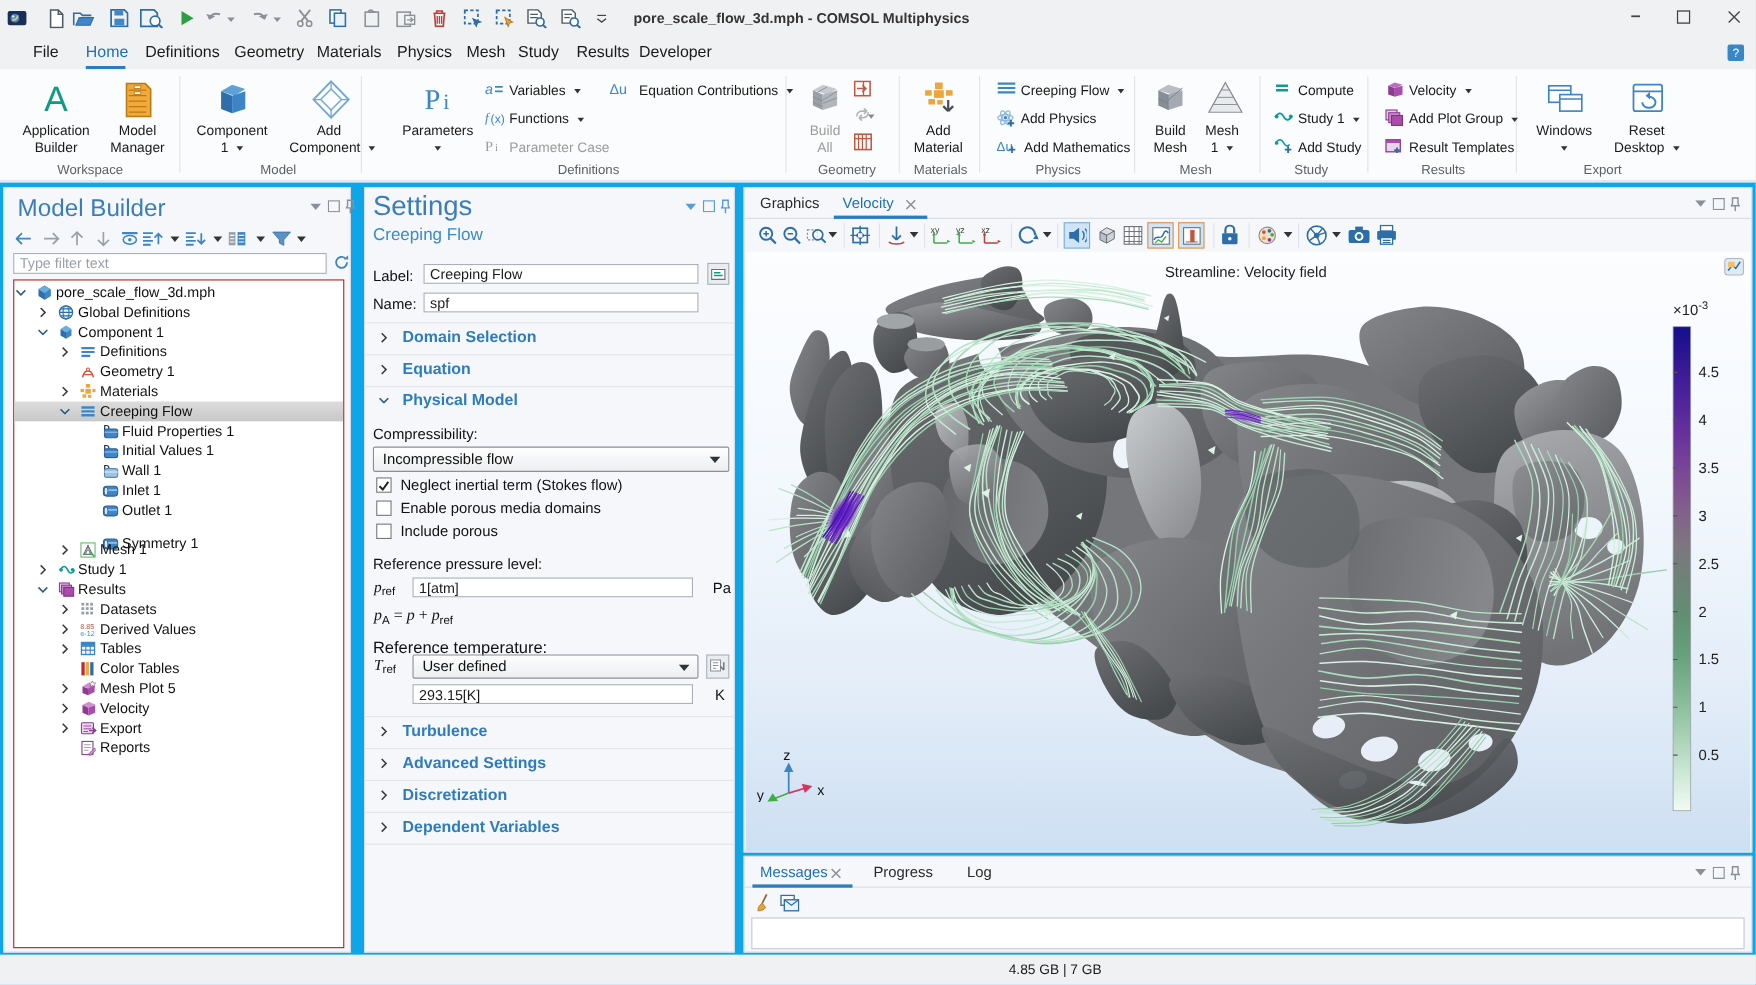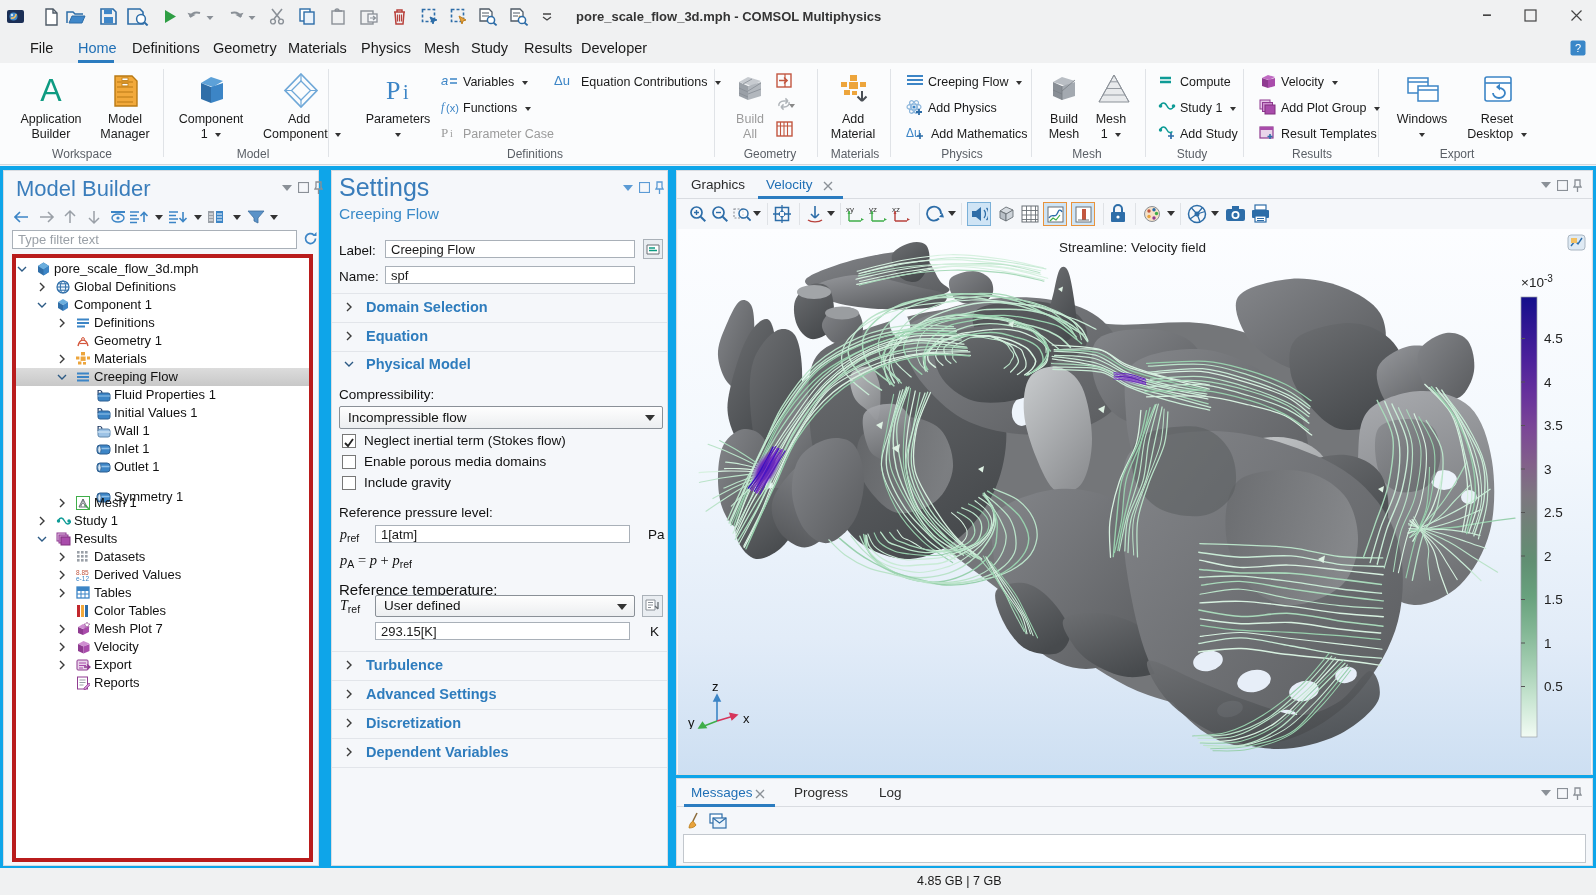--- a/index.html
+++ b/index.html
@@ -411,21 +411,21 @@
         </g>
       <path d="M219 6h8l-4 5z" fill="#333"></path>
       <path d="M234 2h16l-6 7v5l-4-2v-3z" fill="#5a92c8" stroke="#3c6f9e" stroke-width="0.8"></path>
       <path d="M256 6h8l-4 5z" fill="#333"></path>
     </svg>
     <div class="ibox" style="left:8px;top:59px;width:285px;height:19px;color:#9aa0a7;">Type filter text</div>
     <svg class="abs" style="left:299px;top:60px;" width="15" height="15" viewBox="0 0 15 15">
         <path d="M12.5 7.5a5 5 0 11-1.7-3.7" fill="none" stroke="#3c85c6" stroke-width="1.7"></path>
         <path d="M13.5 1v4h-4z" fill="#3c85c6"></path>
       </svg>
-    <div id="treebox" style="position:absolute;left:8px;top:83px;width:301px;height:608px;background:#ffffff;border:4px solid #b91c1c;overflow:hidden;">
+    <div id="treebox" style="position:absolute;left:8px;top:83px;width:301px;height:608px;background:#ffffff;border:1px solid #b91c1c;overflow:hidden;">
       <div class="treerow" style="left:0;top:2px;width:299px;">
           <svg class="abs" style="left:1px;top:6px;" width="10" height="6" viewBox="0 0 10 6">
             <path d="M1 1l4 4 4-4" fill="none" stroke="#2c5a85" stroke-width="1.4"></path>
           </svg>
           <span class="abs" style="left:20px;top:2px;"><svg width="15" height="14" viewBox="0 0 15 14">
               <path d="M7.5 0.5L13 4v6l-5.5 3.5L2 10V4z" fill="#2f6ea8"></path>
               <path d="M7.5 0.5L13 4 7.5 7.5 2 4z" fill="#6aaede"></path>
               <path d="M7.5 7.5L13 4v6l-5.5 3.5z" fill="#3c85c6"></path>
             </svg></span>
           <span class="abs" style="left:38px;">pore_scale_flow_3d.mph</span>
@@ -627,21 +627,21 @@
       <div class="treerow" style="left:0;top:362px;width:299px;">
           <svg class="abs" style="left:43px;top:4px;" width="6" height="10" viewBox="0 0 6 10">
             <path d="M1 1l4 4-4 4" fill="none" stroke="#3b3b3b" stroke-width="1.4"></path>
           </svg>
           <span class="abs" style="left:60px;top:2px;"><svg width="15" height="14" viewBox="0 0 15 14">
               <path d="M2 5l5-3 6 2-5 3z" fill="#cf8ed1"></path>
               <path d="M2 5l5 2v6L2 11z" fill="#8f3b91"></path>
               <path d="M7 7l6-3v6l-6 3z" fill="#a94cab"></path>
               <path d="M11 0l1 2 2 0-1.6 1.4 0.6 2-2-1.2-2 1.2 0.6-2L8 2l2 0z" fill="#fff" stroke="#80307f" stroke-width="0.5"></path>
             </svg></span>
-          <span class="abs" style="left:78px;">Mesh Plot 7</span>
+          <span class="abs" style="left:78px;">Mesh Plot 5</span>
         </div>
       <div class="treerow" style="left:0;top:380px;width:299px;">
           <svg class="abs" style="left:43px;top:4px;" width="6" height="10" viewBox="0 0 6 10">
             <path d="M1 1l4 4-4 4" fill="none" stroke="#3b3b3b" stroke-width="1.4"></path>
           </svg>
           <span class="abs" style="left:60px;top:2px;"><svg width="15" height="14" viewBox="0 0 15 14">
               <path d="M2 4l5.5-3 6 2.5-5.5 3z" fill="#cf8ed1"></path>
               <path d="M2 4l5.5 2.5v7L2 11z" fill="#8f3b91"></path>
               <path d="M7.5 6.5l6-2.5v7l-6 2.5z" fill="#a94cab"></path>
             </svg></span>
@@ -709,21 +709,21 @@
           <path d="M0 0h10L5 6z" fill="#333"></path>
         </svg>
     </div>
     <div style="position:absolute;left:10px;top:263px;width:14px;height:14px;background:#fff;border:1px solid #777;"><svg width="12" height="12" viewBox="0 0 12 12">
           <path d="M2 6l3 3 5-7" fill="none" stroke="#222" stroke-width="1.8"></path>
         </svg></div>
     <div style="position:absolute;left:32px;top:262px;font-size:13.5px;color:#111;">Neglect inertial term (Stokes flow)</div>
     <div style="position:absolute;left:10px;top:284px;width:14px;height:14px;background:#fff;border:1px solid #777;"></div>
     <div style="position:absolute;left:32px;top:283px;font-size:13.5px;color:#111;">Enable porous media domains</div>
     <div style="position:absolute;left:10px;top:305px;width:14px;height:14px;background:#fff;border:1px solid #777;"></div>
-    <div style="position:absolute;left:32px;top:304px;font-size:13.5px;color:#111;">Include gravity</div>
+    <div style="position:absolute;left:32px;top:304px;font-size:13.5px;color:#111;">Include porous</div>
     <div style="position:absolute;left:7px;top:334px;font-size:13.5px;color:#111;">Reference pressure level:</div>
     <div style="position:absolute;left:8px;top:356px;font-size:14px;color:#111;font-style:italic;font-family:'Liberation Serif',serif;">p<span style="font-size:10.5px;font-style:normal;font-family:'Liberation Sans';vertical-align:-3px;">ref</span></div>
     <div class="ibox" style="left:43px;top:354px;width:255px;height:18px;">1[atm]</div>
     <div style="position:absolute;left:316px;top:356px;font-size:13.5px;color:#111;">Pa</div>
     <div style="position:absolute;left:8px;top:381px;font-size:14.5px;color:#111;font-family:'Liberation Serif',serif;font-style:italic;">p<span style="font-size:10.5px;font-style:normal;font-family:'Liberation Sans';vertical-align:-3px;">A</span> <span style="font-style:normal;">=</span> p <span style="font-style:normal;">+</span> p<span style="font-size:10.5px;font-style:normal;font-family:'Liberation Sans';vertical-align:-3px;">ref</span></div>
     <div style="position:absolute;left:7px;top:410px;font-size:15px;color:#111;">Reference temperature:</div>
     <div style="position:absolute;left:8px;top:427px;font-size:14px;color:#111;font-style:italic;font-family:'Liberation Serif',serif;">T<span style="font-size:10.5px;font-style:normal;font-family:'Liberation Sans';vertical-align:-3px;">ref</span></div>
     <div style="position:absolute;left:43px;top:424px;width:260px;height:22px;background:linear-gradient(#fefefe,#eceef0);border:1px solid #8a9097;border-radius:2px;font-size:13.5px;color:#111;line-height:20px;padding-left:8px;">User defined
       <svg class="abs" style="right:7px;top:8px;" width="10" height="7" viewBox="0 0 10 7">
           <path d="M0 0h10L5 6z" fill="#333"></path>

